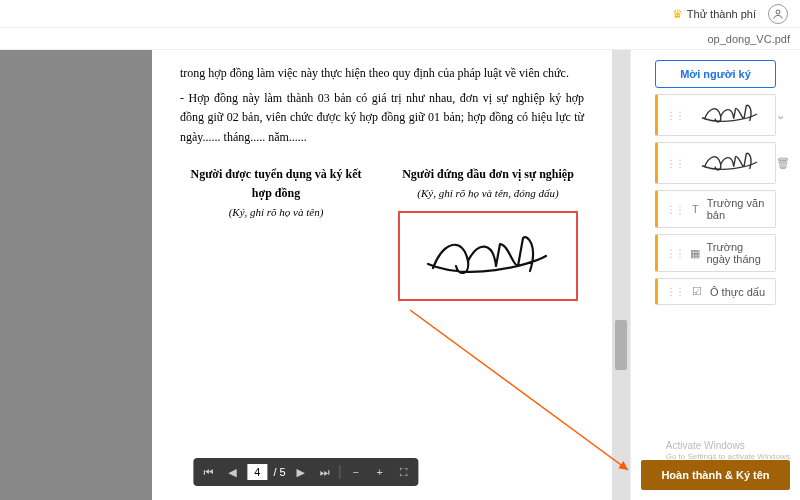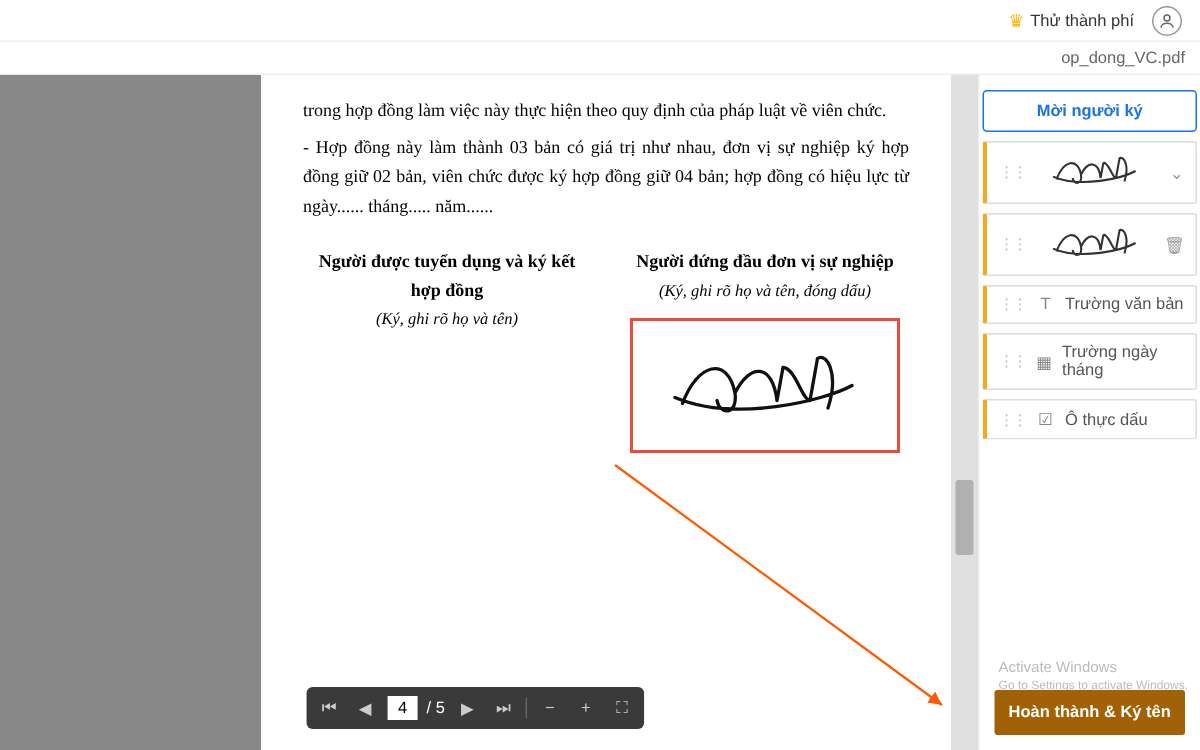--- a/index.html
+++ b/index.html
@@ -18,21 +18,21 @@
   .sig-col b { font-weight: bold; }
   .sig-col i { font-style: italic; font-size: 11px; }
   .sig-box { border: 2px solid #e74c3c; width: 180px; height: 90px; margin: 8px auto 0; display: flex; align-items: center; justify-content: center; }
   .sig-box svg { width: 140px; height: 60px; }
   .page-nav { position: absolute; bottom: 14px; left: 50%; transform: translateX(-50%); background: #3a3a3a; color: #fff; border-radius: 4px; height: 28px; display: flex; align-items: center; padding: 0 6px; gap: 6px; font-size: 11px; }
   .nav-btn { width: 18px; height: 18px; display:flex; align-items:center; justify-content:center; color:#ccc; cursor:pointer; }
   .nav-sep { width:1px; height:14px; background:#666; }
   .page-input { width: 20px; background:#fff; color:#000; text-align:center; border:none; font-size:11px; height:16px; }
   .scroll-gutter { width: 18px; background: #e0e0e0; position: relative; }
   .scroll-thumb { position:absolute; left:3px; top:270px; width:12px; height:50px; background:#b0b0b0; border-radius:2px; }
-  .sidebar { width: 148px; background: #fff; padding: 10px 2px 0; display: flex; flex-direction: column; gap: 6px; border-left:1px solid #eee; position: relative; }
+  .sidebar { width: 170px; background: #fff; padding: 10px 24px 0; display: flex; flex-direction: column; gap: 6px; border-left:1px solid #eee; position: relative; }
   .invite-btn { border: 1.5px solid #1a73e8; color:#1a73e8; font-weight:bold; background:#fff; padding: 7px; border-radius:3px; font-size:11px; text-align:center; }
   .tool-item { border:1px solid #ddd; border-left:3px solid #f5a623; border-radius:2px; padding:6px 8px; display:flex; align-items:center; gap:6px; font-size:11px; color:#555; background:#fff; }
   .tool-item.sig { height:42px; justify-content:space-between; }
   .drag-handle { color:#bbb; font-size:10px; letter-spacing:-1px; }
   .tool-sig-svg { flex:1; }
   .tool-sig-svg svg { width:80px; height:28px; }
   .chevron, .trash { color:#999; font-size:11px; }
   .tool-icon { width:14px; text-align:center; color:#888; }
   .finish-btn { position:absolute; bottom:10px; left:10px; right:10px; background:#a16207; color:#fff; font-weight:bold; padding:9px; font-size:11px; text-align:center; border-radius:2px; }
   .watermark { position:absolute; bottom:38px; right:8px; font-size:10px; color:#bbb; line-height:1.2; text-align:left; }
@@ -55,21 +55,21 @@
 </div>
 
 <div class="tabbar">
   <span>op_dong_VC.pdf</span>
 </div>
 
 <div class="main">
   <div class="doc-area">
     <div class="doc-page">
       <p>trong hợp đồng làm việc này thực hiện theo quy định của pháp luật về viên chức.</p>
-      <p>- Hợp đồng này làm thành 03 bản có giá trị như nhau, đơn vị sự nghiệp ký hợp đồng giữ 02 bản, viên chức được ký hợp đồng giữ 04 bản; hợp đồng có hiệu lực từ ngày...... tháng..... năm......</p>
+      <p>- Hợp đồng này làm thành 03 bản có giá trị như nhau, đơn vị sự nghiệp ký hợp đồng giữ 02 bản, viên chức được ký hợp đồng giữ 01 bản; hợp đồng có hiệu lực từ ngày...... tháng..... năm......</p>
       <div class="sig-row">
         <div class="sig-col">
           <b>Người được tuyển dụng và ký kết hợp đồng</b><br>
           <i>(Ký, ghi rõ họ và tên)</i>
         </div>
         <div class="sig-col">
           <b>Người đứng đầu đơn vị sự nghiệp</b><br>
           <i>(Ký, ghi rõ họ và tên, đóng dấu)</i>
           <div class="sig-box">
             <svg viewBox="0 0 140 60">

